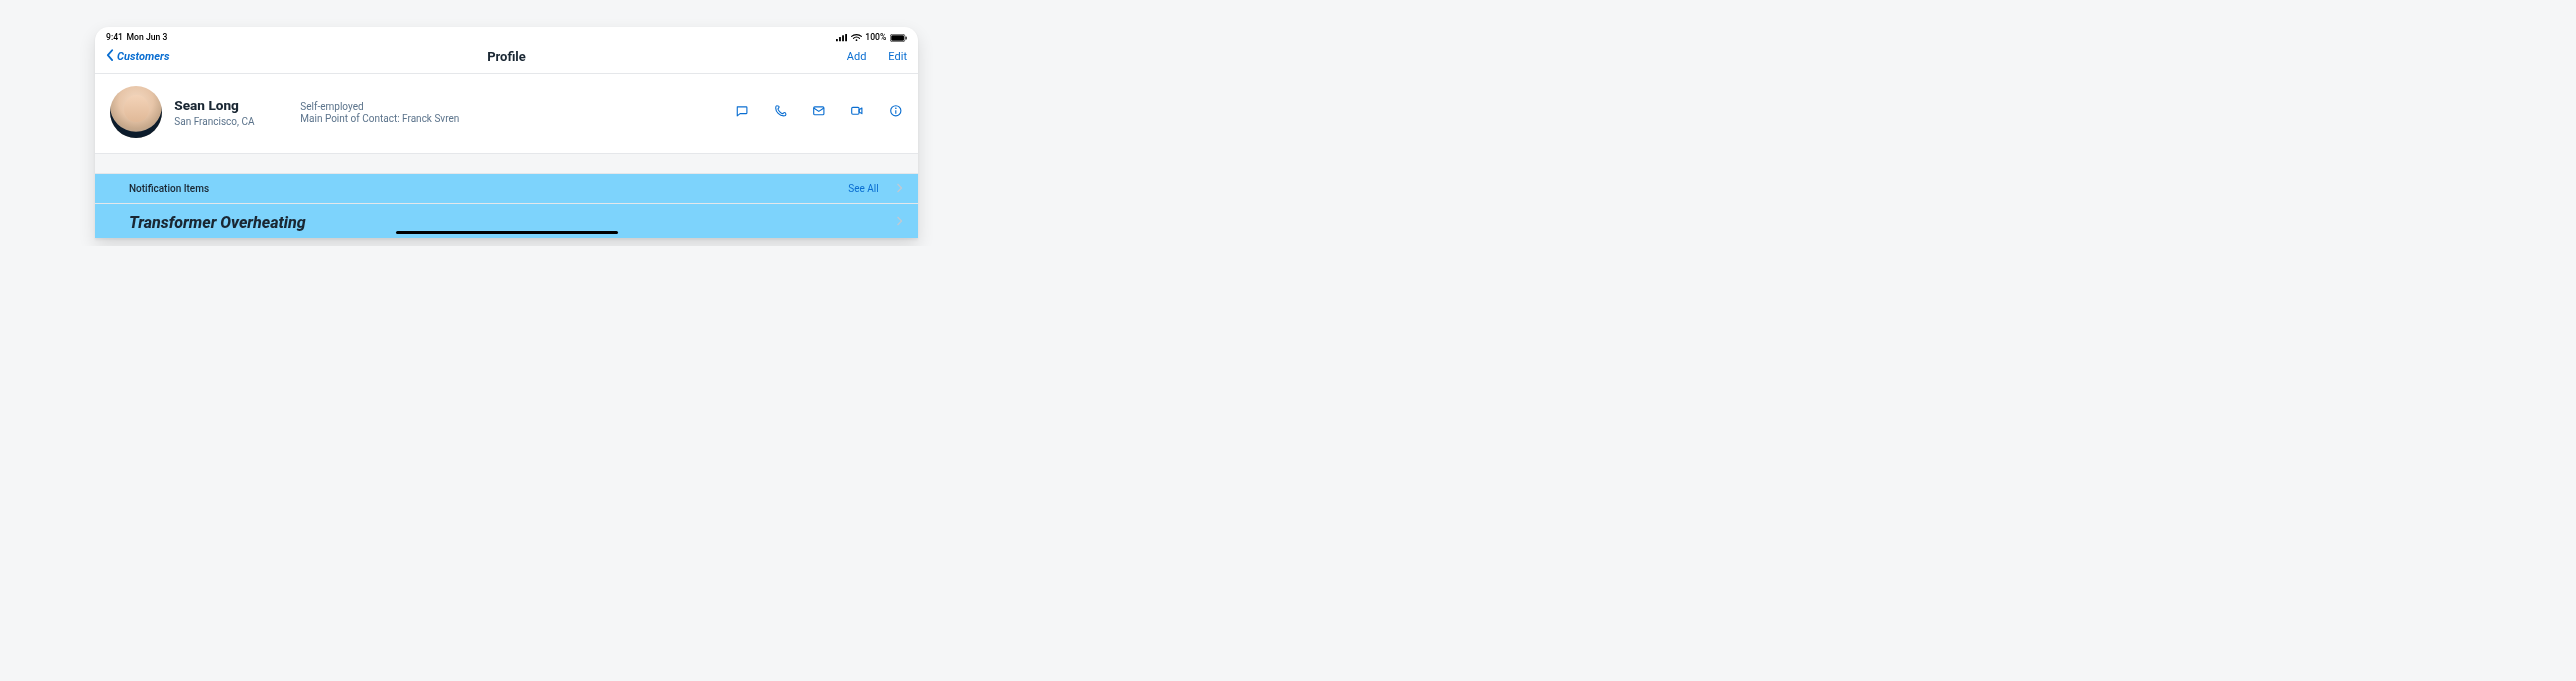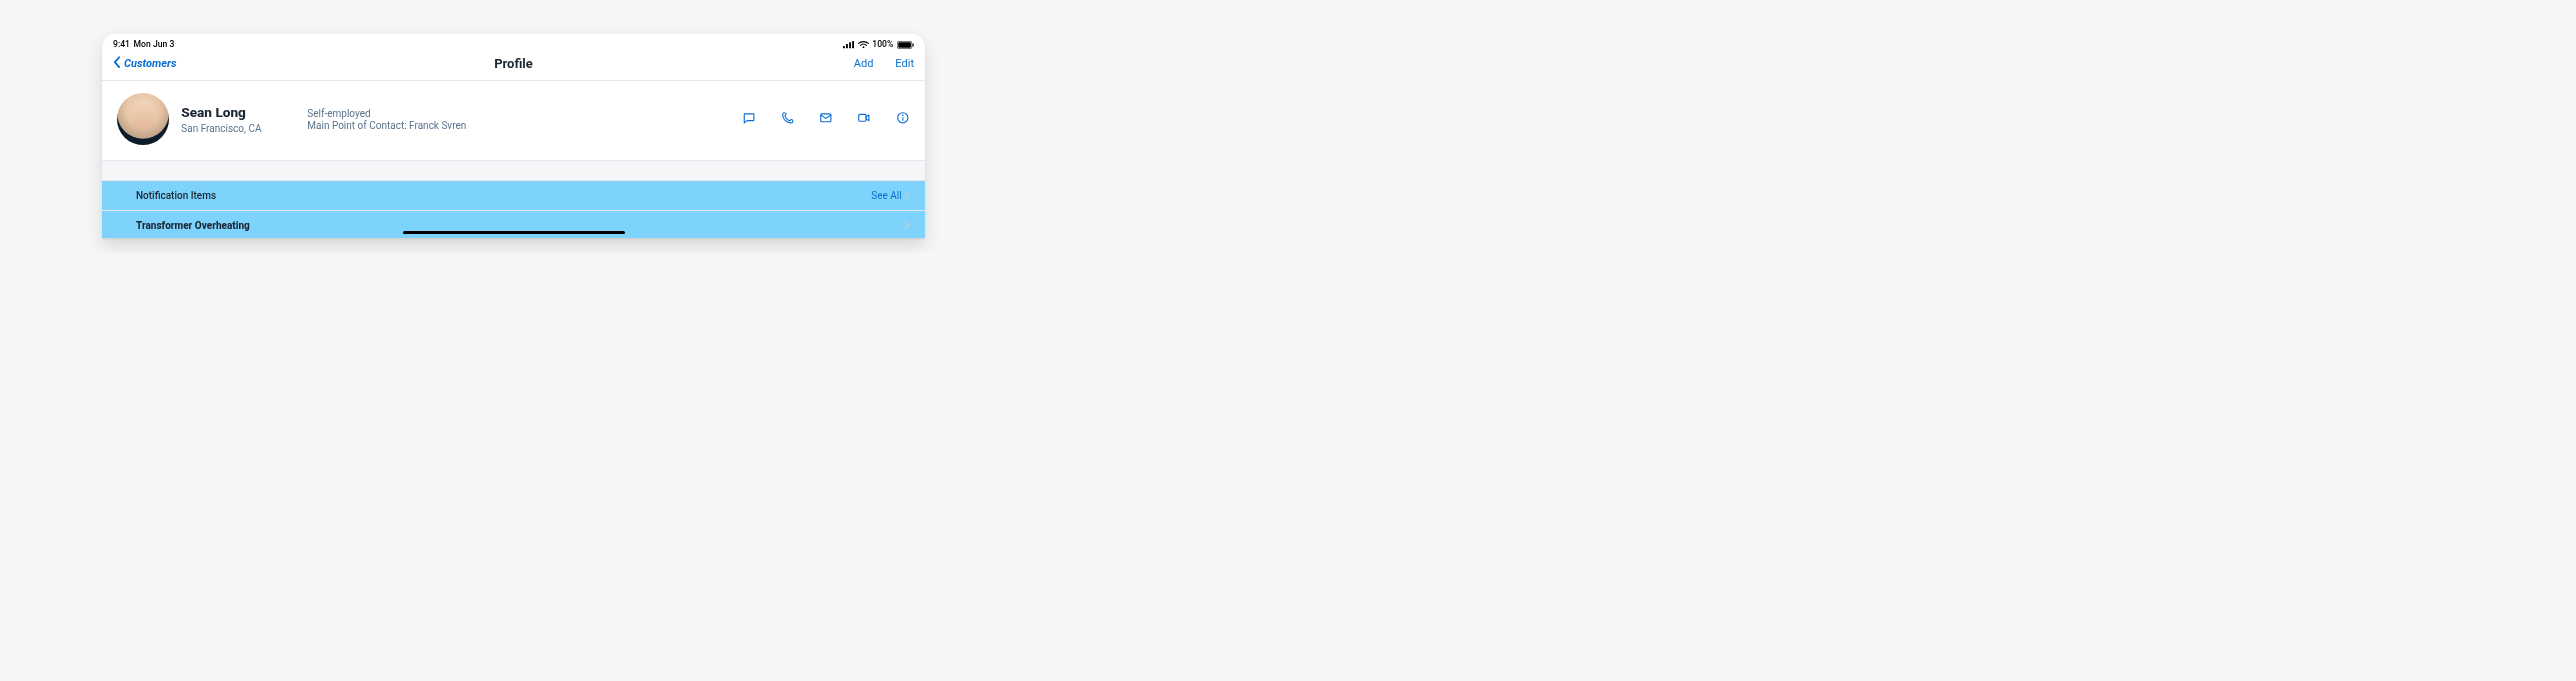--- a/index.html
+++ b/index.html
@@ -4,21 +4,21 @@
 <style>
   * { box-sizing: border-box; margin: 0; padding: 0; }
   html, body {
     font-family: -apple-system, BlinkMacSystemFont, "Segoe UI", Roboto, Helvetica, Arial, sans-serif;
     background: #f5f6f7;
     color: #1a2733;
   }
   .stage {
     width: 965px;
     padding-top: 18.5px;
-    margin: 15px;
+    margin: 8px;
     padding-left: 32px;
   }
   .device {
     width: 823px;
     margin: 0 auto;
     background: #ffffff;
     border-radius: 13.6px 13.6px 0 0;
     box-shadow: 0 7.4px 17px rgba(0,0,0,0.12), 0 1.2px 2.5px rgba(0,0,0,0.06);
     overflow: hidden;
     position: relative;
@@ -157,27 +157,28 @@
     padding: 8.6px 15px 8.6px 34px;
     border-bottom: 0.6px solid #e5e7ea;
     background:#7dd3fc;
   }
   .row .row-title {
     font-size: 10px;
     color: #1a2733;
     font-weight: 500;
   }
   .row.heavy .row-title {
-    font-size: 10px;
+    font-size: 16px;
     font-weight: 800;
+    font-style: italic;
   }
   .row .row-action {
     display:flex;
     align-items:center;
-    gap:1px;
+    gap:17px;
     color:#0a6ed1;
     font-size: 10px;
     cursor:pointer;
   }
   .row .chev {
     color:#c2c9d1;
   }
   .row .chev svg, .row .row-action svg { width:7.4px; height:10px; stroke: currentColor; fill:none; stroke-width:2;}
 
   

